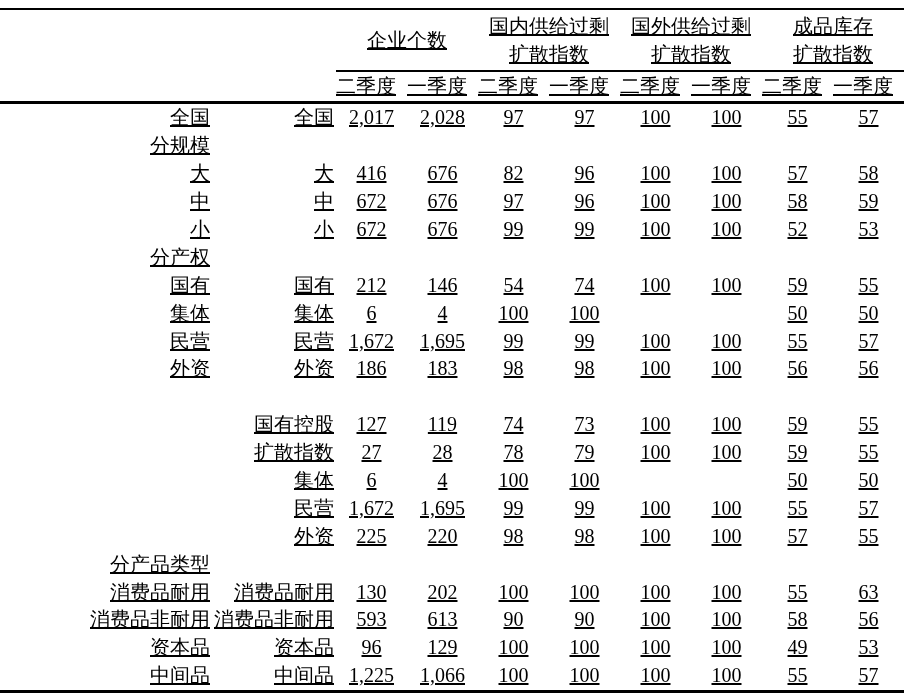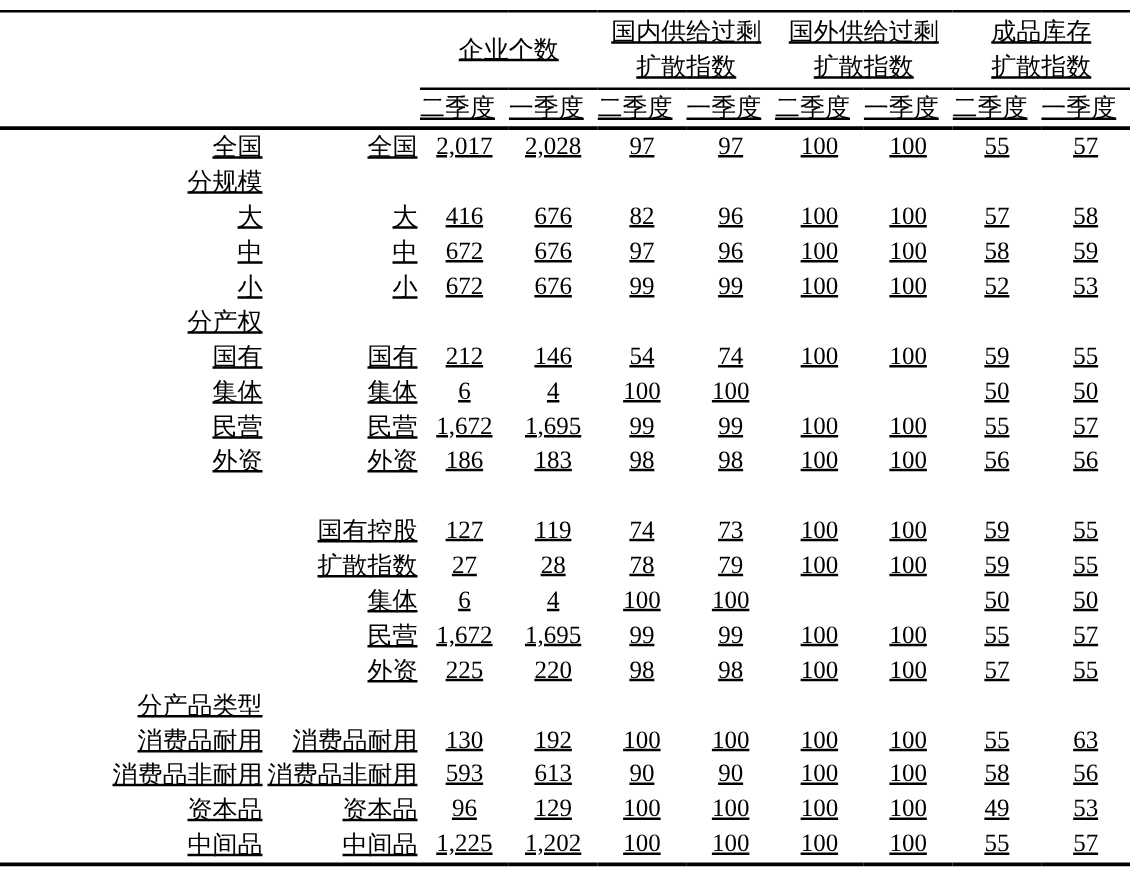--- a/index.html
+++ b/index.html
@@ -274,21 +274,21 @@
         <td class="num"></td>
         <td class="num"></td>
         <td class="num"></td>
         <td class="num"></td>
         <td class="num"></td>
       </tr>
       <tr>
         <td class="label1">消费品耐用</td>
         <td class="label2">消费品耐用</td>
         <td class="num">130</td>
-        <td class="num">192</td>
+        <td class="num">202</td>
         <td class="num">100</td>
         <td class="num">100</td>
         <td class="num">100</td>
         <td class="num">100</td>
         <td class="num">55</td>
         <td class="num">63</td>
       </tr>
       <tr>
         <td class="label1">消费品非耐用</td>
         <td class="label2">消费品非耐用</td>
@@ -310,21 +310,21 @@
         <td class="num">100</td>
         <td class="num">100</td>
         <td class="num">100</td>
         <td class="num">49</td>
         <td class="num">53</td>
       </tr>
       <tr>
         <td class="label1">中间品</td>
         <td class="label2">中间品</td>
         <td class="num">1,225</td>
-        <td class="num">1,202</td>
+        <td class="num">1,066</td>
         <td class="num">100</td>
         <td class="num">100</td>
         <td class="num">100</td>
         <td class="num">100</td>
         <td class="num">55</td>
         <td class="num">57</td>
       </tr>
     </tbody>
 </table>
 

